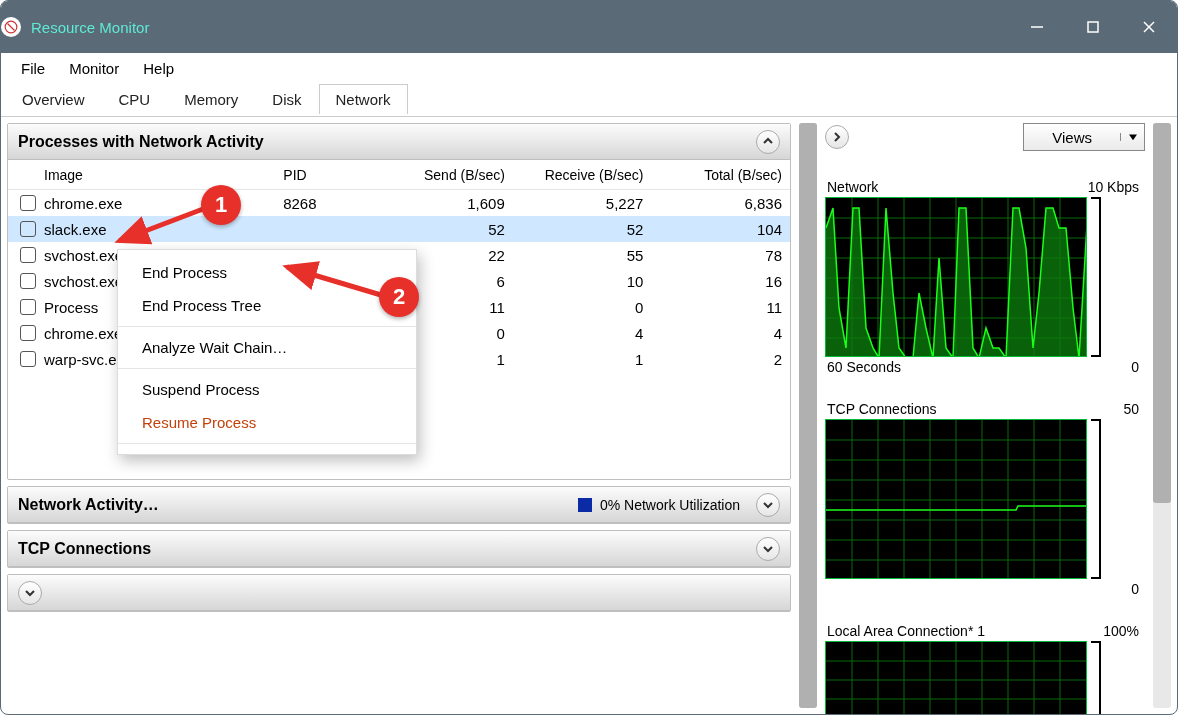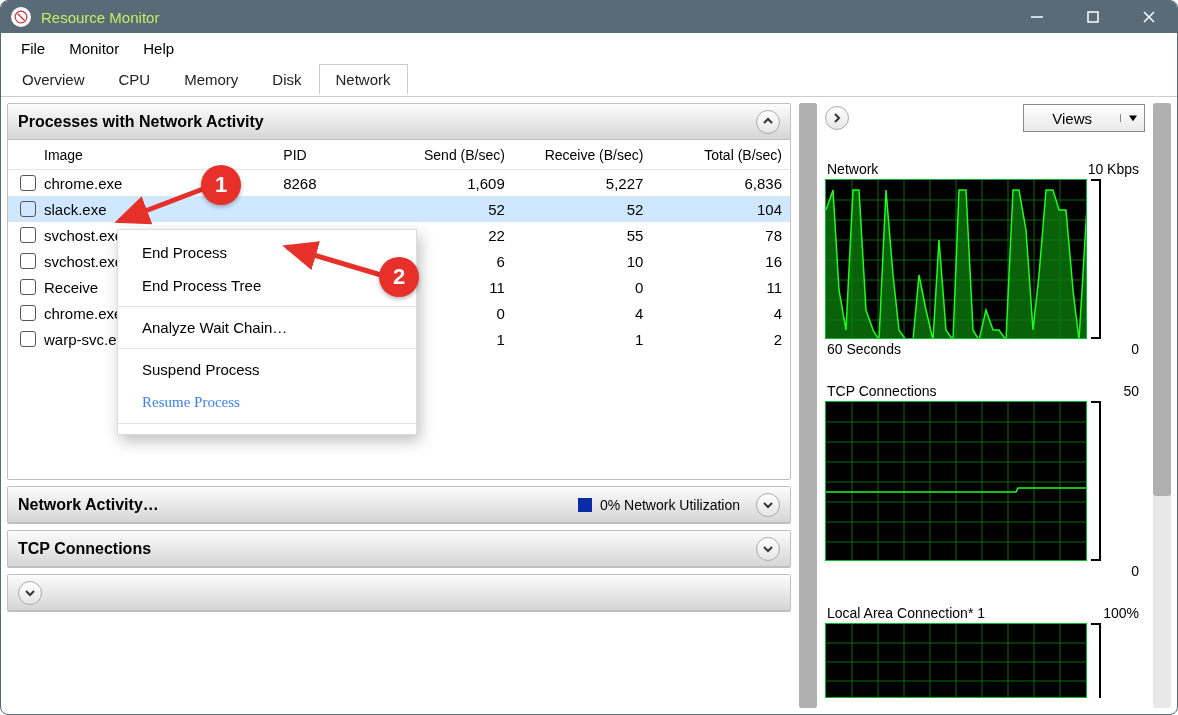--- a/index.html
+++ b/index.html
@@ -1,20 +1,20 @@
 <!DOCTYPE html>
 <html><head>
 <meta charset="utf-8">
 <style>
   * { box-sizing: border-box; margin: 0; padding: 0; font-family: "Segoe UI", Arial, sans-serif; }
   body { background: #fff; width: 1178px; height: 715px; overflow: hidden; }
   .window { width: 1178px; height: 715px; border: 1px solid #5a6b77; border-radius: 8px; overflow: hidden; display: flex; flex-direction: column; background: #fff; }
 
   
-  .titlebar { height: 32px; background: #5a6b77; display: flex; align-items: center; color: #bef264; padding-left: 10px; }
+  .titlebar { height: 52px; background: #5a6b77; display: flex; align-items: center; color: #5eead4; padding-left: 0; }
   .titlebar-icon { width: 20px; height: 20px; border-radius: 50%; background: #fff; display: flex; align-items: center; justify-content: center; margin-right: 10px; }
   .titlebar-icon svg { width: 14px; height: 14px; }
   .titlebar-title { font-size: 15px; flex: 1; }
   .win-controls { display: flex; height: 100%; }
   .win-btn { width: 56px; height: 100%; display: flex; align-items: center; justify-content: center; color: #fff; }
   .win-btn svg { width: 14px; height: 14px; stroke: #fff; stroke-width: 1.5; fill: none; }
 
   
   .menubar { height: 30px; display: flex; align-items: center; padding: 0 8px; font-size: 15px; }
   .menubar-item { padding: 4px 12px; }
@@ -48,21 +48,21 @@
   .row.selected { background: #cfe8ff; }
   .cell { padding: 0 8px; overflow: hidden; white-space: nowrap; text-overflow: ellipsis; }
   .cell.image { width: 270px; display: flex; align-items: center; gap: 8px; padding-left: 12px; }
   .cell.pid { width: 100px; }
   .cell.num { width: 140px; text-align: right; }
   .chk { width: 16px; height: 16px; border: 1.5px solid #555; border-radius: 3px; flex-shrink: 0; }
 
   
   .ctxmenu { position: absolute; background: #fff; border: 1px solid #ddd; box-shadow: 3px 6px 14px rgba(0,0,0,.25); padding: 6px 0; font-size: 15px; width: 300px; z-index: 50; }
   .ctxitem { padding: 8px 24px; }
-  .ctxitem.disabled { color: #3b82f6; font-family: Liberation Serif, serif; }
+  .ctxitem.disabled { color: #c2410c; }
   .ctxsep { height: 1px; background: #e5e5e5; margin: 4px 0; }
 
   
   .views-row { display: flex; align-items: center; gap: 10px; margin-bottom: 6px; height: 30px; }
   .views-btn { display: flex; align-items: center; border: 1px solid #888; height: 28px; background: linear-gradient(#fff,#eaeaea); }
   .views-btn-main { padding: 0 28px; font-size: 15px; }
   .views-btn-drop { width: 24px; border-left: 1px solid #888; display:flex; align-items:center; justify-content:center; }
   .views-btn-drop svg{width:8px;height:8px;fill:#000;}
   .graph-block { margin-bottom: 2px; }
   .graph-head { display: flex; justify-content: space-between; font-size: 14px; padding: 2px 6px 2px 2px; }
@@ -183,21 +183,21 @@
               <span>svchost.exe (</span>
             </div>
           <div class="cell pid"></div>
           <div class="cell num">6</div>
           <div class="cell num">10</div>
           <div class="cell num">16</div>
         </div>
         <div class="row">
           <div class="cell image">
               <span class="chk"></span>
-              <span>Receive</span>
+              <span>Process</span>
             </div>
           <div class="cell pid"></div>
           <div class="cell num">11</div>
           <div class="cell num">0</div>
           <div class="cell num">11</div>
         </div>
         <div class="row">
           <div class="cell image">
               <span class="chk"></span>
               <span>chrome.exe</span>

